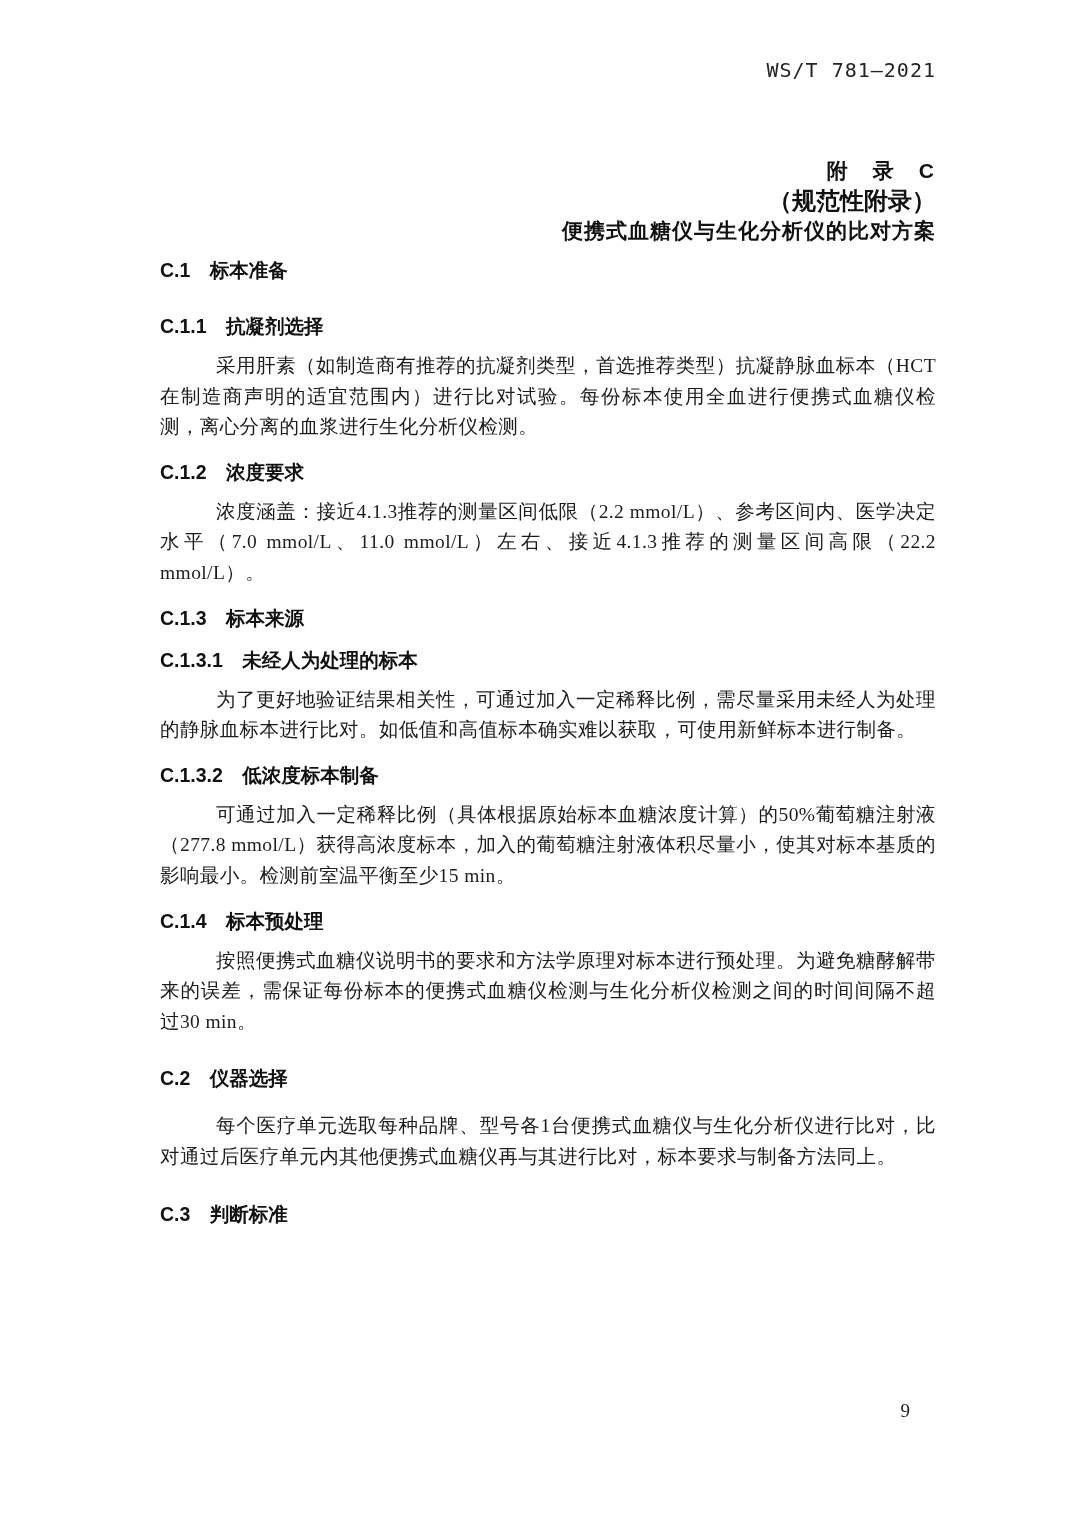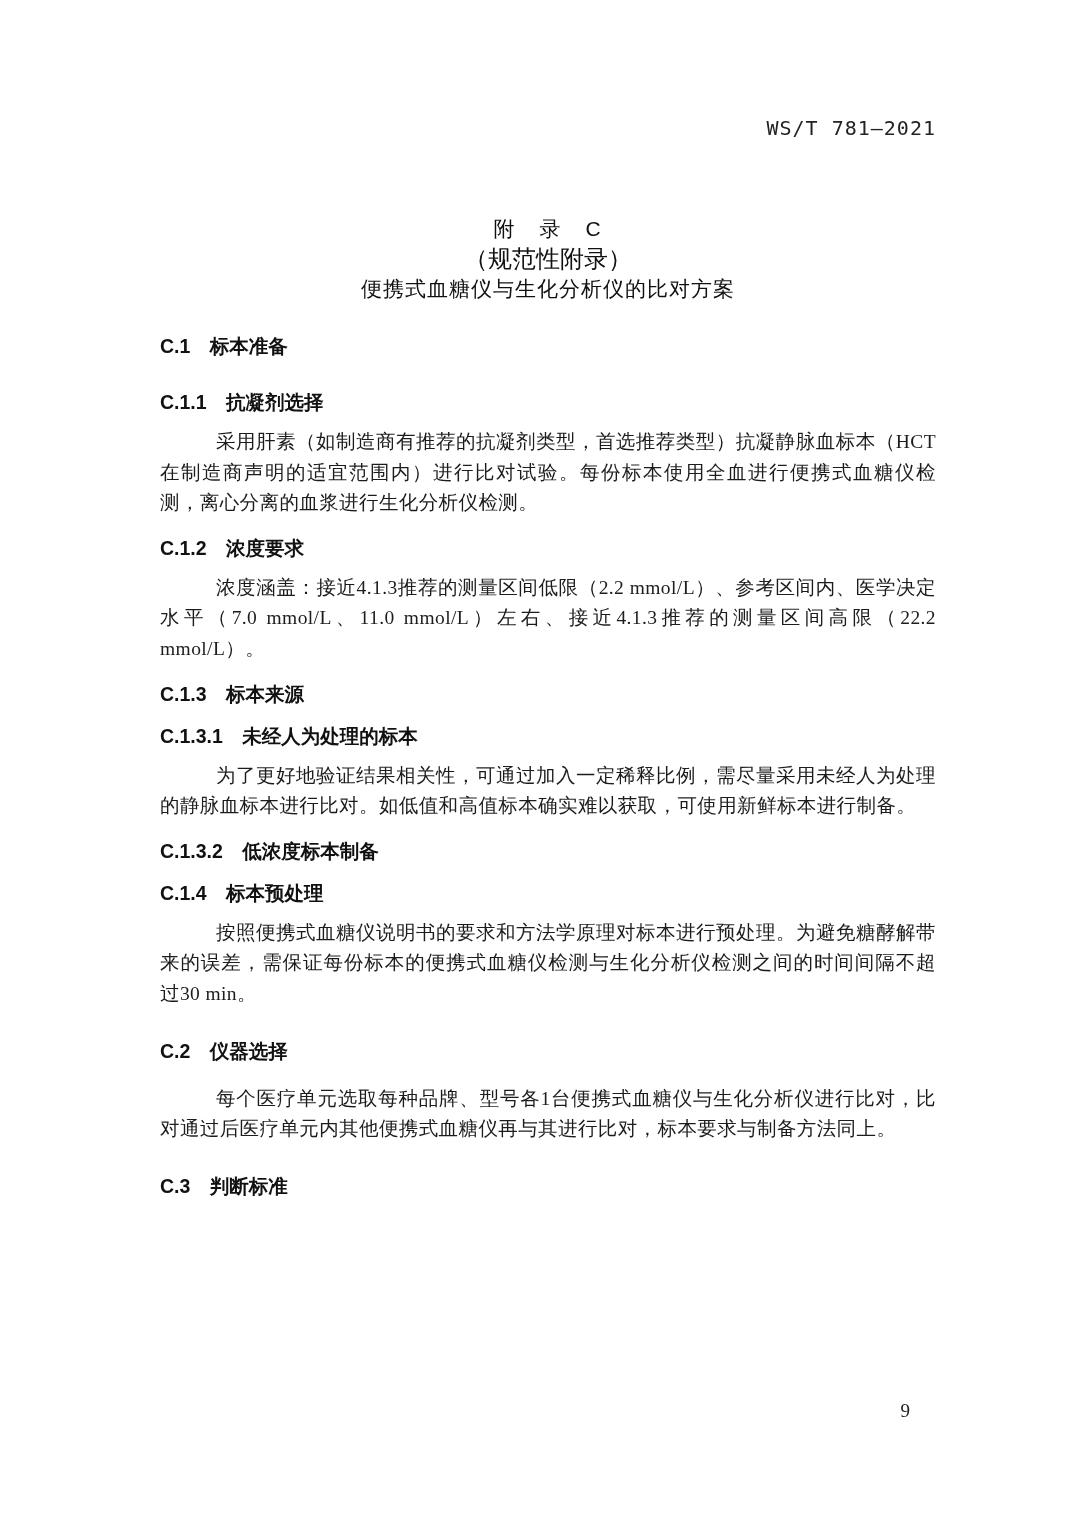--- a/index.html
+++ b/index.html
@@ -4,54 +4,54 @@
 <style>
   * { box-sizing: border-box; }
   html, body { margin: 0; padding: 0; background: #ffffff; }
   .page {
     position: relative;
     width: 976px;
     height: 1527px;
     margin: 0 auto;
     background: #ffffff;
     color: #1c1c1c;
-    padding: 116px 92px 0 108px;
+    padding: 58px 92px 0 108px;
     font-family: "Liberation Serif", "DejaVu Serif", serif;
     overflow: hidden;
   }
   .doc-header {
     text-align: right;
     font-family: "DejaVu Sans Mono", "Liberation Mono", monospace;
     font-size: 20px;
     letter-spacing: 1px;
     line-height: 24px;
     color: #222;
   }
   .title-block {
     margin-top: 74px;
-    text-align: center;
+    text-align: right;
     font-family: "Liberation Sans", "DejaVu Sans", sans-serif;
-    font-weight: normal;
+    font-weight: bold;
     color: #111;
   }
   .title-block .t1 { font-size: 21px; line-height: 30px; letter-spacing: 2px; }
   .title-block .t2 { font-size: 24px; line-height: 30px; }
   .title-block .t3 { font-size: 21px; line-height: 30px; letter-spacing: 1px; }
   .h2, .h3 {
     font-family: "Liberation Sans", "DejaVu Sans", sans-serif;
     font-weight: bold;
     font-size: 19.5px;
     line-height: 26px;
     color: #111;
     margin: 0;
   }
   .h2 { margin-top: 29px; }
   .h3 { margin-top: 16px; }
   .h2 + .h3 { margin-top: 30px; }
-  .title-block + .h2 { margin-top: 29px; }
+  .title-block + .h2 { margin-top: 11px; }
   .para {
     margin: 12px 0 0 0;
     font-size: 19.5px;
     line-height: 30.6px;
     letter-spacing: 0.4px;
     text-align: justify;
     text-indent: 56px;
     color: #1c1c1c;
   }
   .para.after-h2 { margin-top: 20px; }
@@ -86,20 +86,21 @@
   <p class="h3">C.1.2　浓度要求</p>
   <p class="para">浓度涵盖：接近4.1.3推荐的测量区间低限（2.2 mmol/L）、参考区间内、医学决定水平（7.0 mmol/L、11.0 mmol/L）左右、接近4.1.3推荐的测量区间高限（22.2 mmol/L）。</p>
 
   <p class="h3">C.1.3　标本来源</p>
 
   <p class="h3">C.1.3.1　未经人为处理的标本</p>
   <p class="para">为了更好地验证结果相关性，可通过加入一定稀释比例，需尽量采用未经人为处理的静脉血标本进行比对。如低值和高值标本确实难以获取，可使用新鲜标本进行制备。</p>
 
   <p class="h3">C.1.3.2　低浓度标本制备</p>
 
+  <p class="para">可通过加入一定稀释比例（具体根据原始标本血糖浓度计算）的50%葡萄糖注射液（277.8 mmol/L）获得高浓度标本，加入的葡萄糖注射液体积尽量小，使其对标本基质的影响最小。检测前室温平衡至少15 min。</p>
 
   <p class="h3">C.1.4　标本预处理</p>
   <p class="para">按照便携式血糖仪说明书的要求和方法学原理对标本进行预处理。为避免糖酵解带来的误差，需保证每份标本的便携式血糖仪检测与生化分析仪检测之间的时间间隔不超过30 min。</p>
 
   <p class="h2 spaced">C.2　仪器选择</p>
   <p class="para after-h2">每个医疗单元选取每种品牌、型号各1台便携式血糖仪与生化分析仪进行比对，比对通过后医疗单元内其他便携式血糖仪再与其进行比对，标本要求与制备方法同上。</p>
 
   <p class="h2 spaced">C.3　判断标准</p>
 
   <div class="page-number">9</div>

